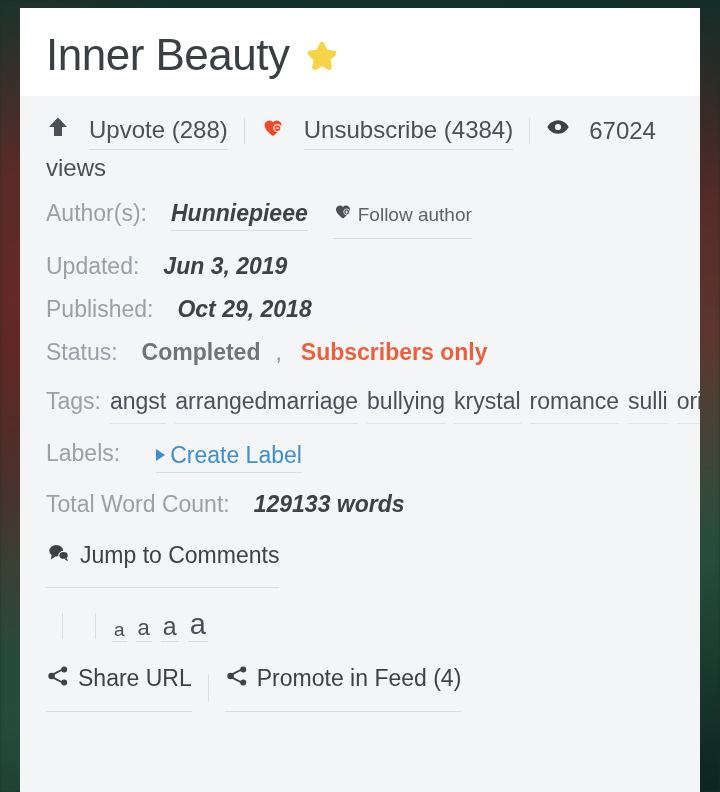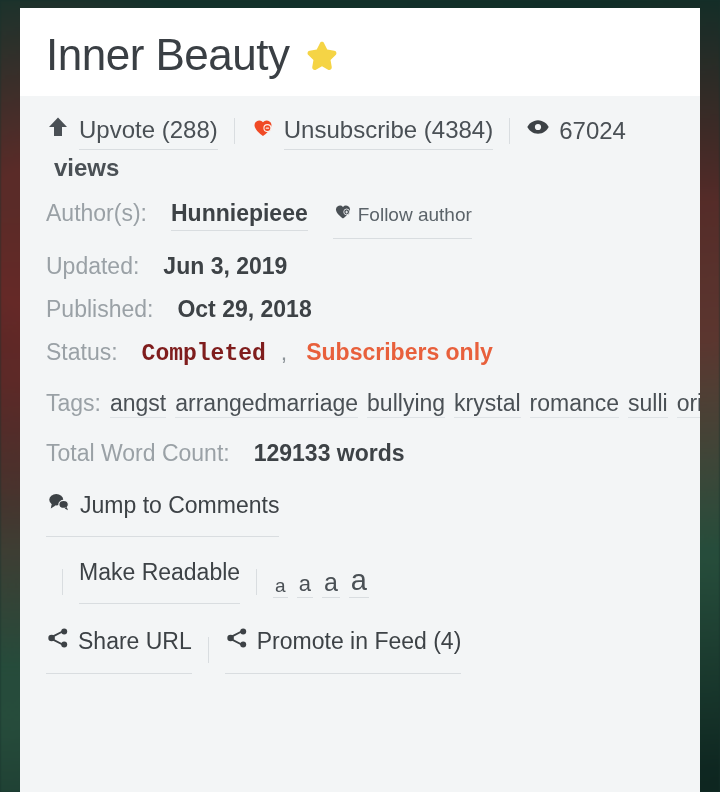--- a/index.html
+++ b/index.html
@@ -75,21 +75,21 @@
   
   #stats-row {
     font-size: 24px;
     color: #4a5055;
     line-height: 1.5;
     margin-bottom: 8px;
   }
   .stat {
     display: inline-flex;
     align-items: center;
-    gap: 9px;
+    gap: 19px;
     white-space: nowrap;
   }
   .stat .lbl {
     border-bottom: 1px solid #d9dde0;
     padding-bottom: 1px;
   }
   .vsep {
     display: inline-block;
     width: 1px;
     height: 26px;
@@ -104,53 +104,53 @@
     font-size: 23px;
     color: #8d9499;
     margin-top: 12px;
     line-height: 1.35;
     display: flex;
     flex-wrap: wrap;
     align-items: baseline;
     gap: 15px;
   }
   .meta-key { color: #9aa1a6; margin-right: 9px; }
-  .meta-val { color: #3d4246; font-weight: 700; }
+  .meta-val { color: #3d4246; font-weight: 700; font-style: italic; }
   .meta-val.link {
     border-bottom: 1px solid #d9dde0;
     padding-bottom: 1px;
   }
 
   #follow-author {
     display: inline-flex;
     align-items: center;
     gap: 5px;
     font-size: 19px;
     color: #5b6369;
     margin-left: 10px;
     border-bottom: 1px solid #d9dde0;
     padding-bottom: 10px;
     white-space: nowrap;
   }
 
-  .status-done { color: #7f1d1d; font-weight: 600; font-family: Liberation Mono, monospace; }
+  .status-done { color: #737373; font-weight: 600; }
   .status-comma { color: #8d9499; }
   .status-sub { color: #e8603c; font-weight: 600; margin-left: 4px; }
 
   
   #tags-row {
     font-size: 23px;
     margin-top: 14px;
     line-height: 1.68;
     color: #9aa1a6;
   }
   .tag {
     color: #4a5055;
     border-bottom: 1px solid #dfe3e6;
-    padding-bottom: 1px;
+    padding-bottom: 9px;
     margin-right: 9px;
     white-space: nowrap;
   }
 
   
   #labels-row { margin-top: 18px; }
   #create-label {
     color: #3f8fd0;
     font-size: 23px;
     display: inline-flex;
@@ -252,21 +252,21 @@
 
       <span class="stat">
         <span class="ico">
           <svg viewBox="0 0 24 24" width="24" height="24">
             <path d="M12 5.2C6.8 5.2 2.6 9.1 1.3 12c1.3 2.9 5.5 6.8 10.7 6.8S21.4 14.9 22.7 12C21.4 9.1 17.2 5.2 12 5.2z" fill="#3d4246"></path>
             <circle cx="12" cy="12" r="3.1" fill="#f3f5f6"></circle>
           </svg>
         </span>
         <span>67024</span>
       </span>
-      <span id="views-count" style="margin-left:8px;font-weight:bold;">views</span>
+      <span id="views-count" style="margin-left:0;">views</span>
     </div>
 
     <div class="meta-row">
       <span class="meta-key">Author(s):</span>
       <span class="meta-val link">Hunniepieee</span>
       <span id="follow-author">
         <span class="ico">
           <svg viewBox="0 0 24 24" width="20" height="20">
             <path d="M12 21s-8.5-5.4-8.5-11A4.9 4.9 0 0 1 12 7.2 4.9 4.9 0 0 1 20.5 10c0 5.6-8.5 11-8.5 11z" fill="#4a5055"></path>
             <circle cx="16.4" cy="13.1" r="3.5" fill="#4a5055" stroke="#eceef0" stroke-width="1.1"></circle>
@@ -292,20 +292,27 @@
       <span class="meta-key">Status:</span>
       <span class="status-done">Completed</span>
       <span class="status-comma">,</span>
       <span class="status-sub">Subscribers only</span>
     </div>
 
     <div id="tags-row">
       <span class="meta-key">Tags:</span><span class="tag">angst</span><span class="tag">arrangedmarriage</span><span class="tag">bullying</span><span class="tag">krystal</span><span class="tag">romance</span><span class="tag">sulli</span><span class="tag">originalcharacter</span>
     </div>
 
+    <div id="labels-row" class="meta-row">
+      <span class="meta-key">Labels:</span>
+      <span id="create-label">
+        <span class="caret"></span>
+        <span>Create Label</span>
+      </span>
+    </div>
 
     <div id="wordcount-row" class="meta-row">
       <span class="meta-key">Total Word Count:</span>
       <span class="meta-val">129133 words</span>
     </div>
 
     <div class="action-row">
       <span class="action">
         <span class="ico">
           <svg viewBox="0 0 24 24" width="26" height="22">
@@ -316,23 +323,20 @@
           </svg>
         </span>
         <span>Jump to Comments</span>
       </span>
     </div>
 
     <div class="action-row">
 
       <span class="vsep"></span>
 
-      <span class="action plain">
-        <span>Make Readable</span>
-      </span>
 
       <span class="vsep"></span>
 
       <span id="fontsize-group">
         <span class="fs1">a</span>
         <span class="fs2">a</span>
         <span class="fs3">a</span>
         <span class="fs4">a</span>
       </span>
     </div>

